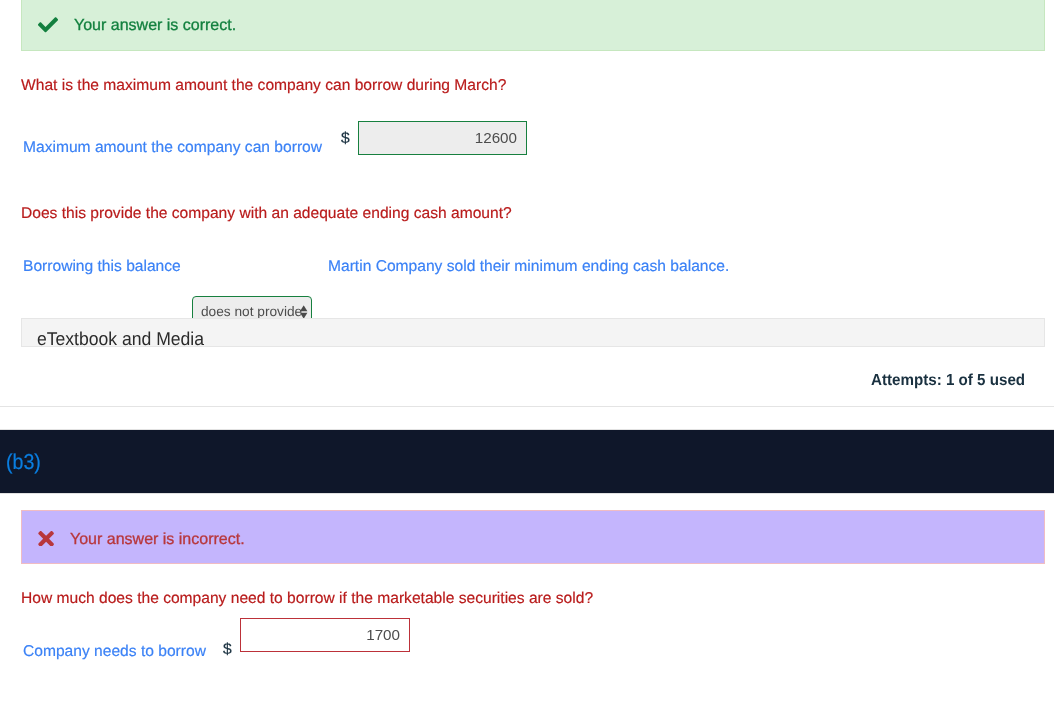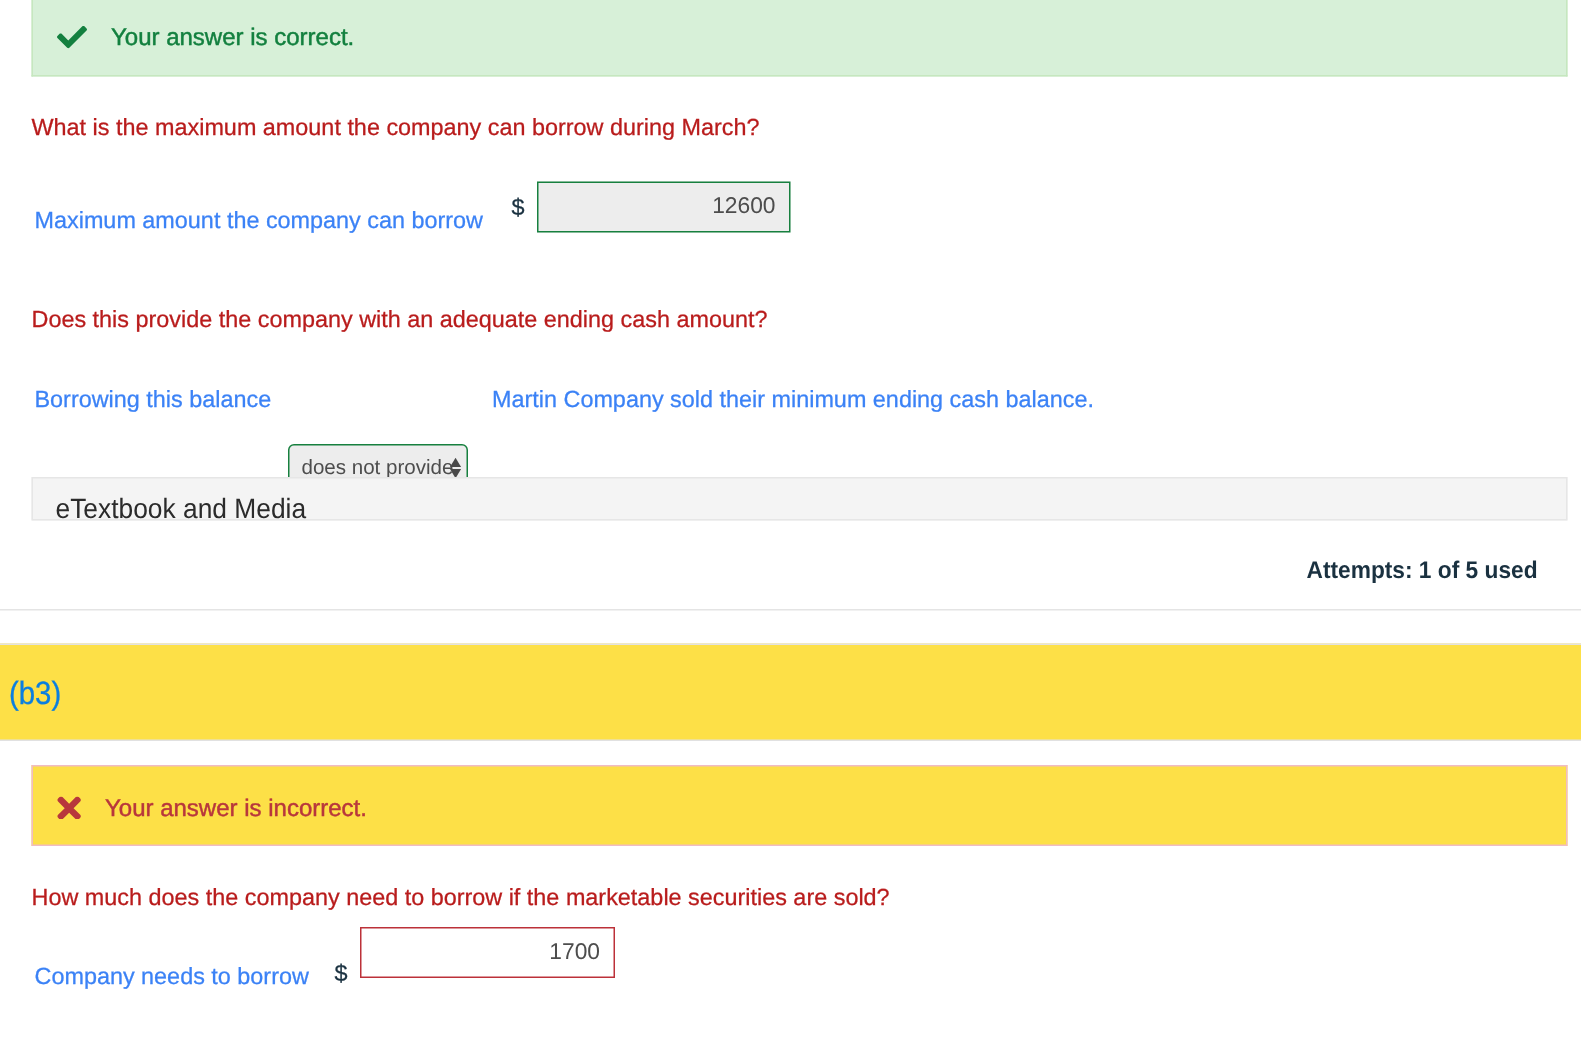--- a/index.html
+++ b/index.html
@@ -16,21 +16,21 @@
   
   .alert {
     position:absolute; left:21px; width:1024px;
     box-sizing:border-box;
     font-size:16px;
   }
   .alert .ico   { position:absolute; }
   .alert .msg   { position:absolute; white-space:nowrap; -webkit-text-stroke:0.3px currentColor; }
 
   .alert-ok   { background:#d7f0d8; color:#13803f; border:1px solid #c6e7bf; border-top:none; }
-  .alert-bad  { background:#fde047; color:#b8373c; border:1px solid #f0bcc3; }
+  .alert-bad  { background:#c4b5fd; color:#b8373c; border:1px solid #f0bcc3; }
 
   
   .qtext  { position:absolute; font-size:15.6px; color:#b91c1c; white-space:nowrap;
             -webkit-text-stroke:0.18px currentColor; }
   .flabel { position:absolute; font-size:15.6px; color:#3b82f6; white-space:nowrap;
             -webkit-text-stroke:0.18px currentColor; }
   .dollar { position:absolute; font-size:15.6px; color:#1a3140; white-space:nowrap;
             -webkit-text-stroke:0.18px currentColor; }
 
   
@@ -64,21 +64,21 @@
   .etb span { position:absolute; left:14.5px; top:9px; white-space:nowrap;
                font-size:18.6px; transform:scaleX(0.945); transform-origin:left top; }
 
   .attempts { position:absolute; font-size:16px; font-weight:bold; color:#1a3140; white-space:nowrap;
               transform:scaleX(0.947); transform-origin:left top; }
 
   .divider { position:absolute; left:0; width:1054px; height:1px; background:#e4e4e4; }
 
   .partbar {
     position:absolute; left:0; width:1054px; box-sizing:border-box;
-    background:#fde047; border-top:1px solid #e2e2e2; border-bottom:1px solid #e1e1e1;
+    background:#0f172a; border-top:1px solid #e2e2e2; border-bottom:1px solid #e1e1e1;
   }
   .partbar .plabel { position:absolute; font-size:21.5px; color:#0a7ee0; white-space:nowrap;
                      transform:scaleX(0.91); transform-origin:left top; -webkit-text-stroke:0.22px currentColor; }
 </style>
 </head>
 <body>
 
 <div class="page">
 
   <section>

